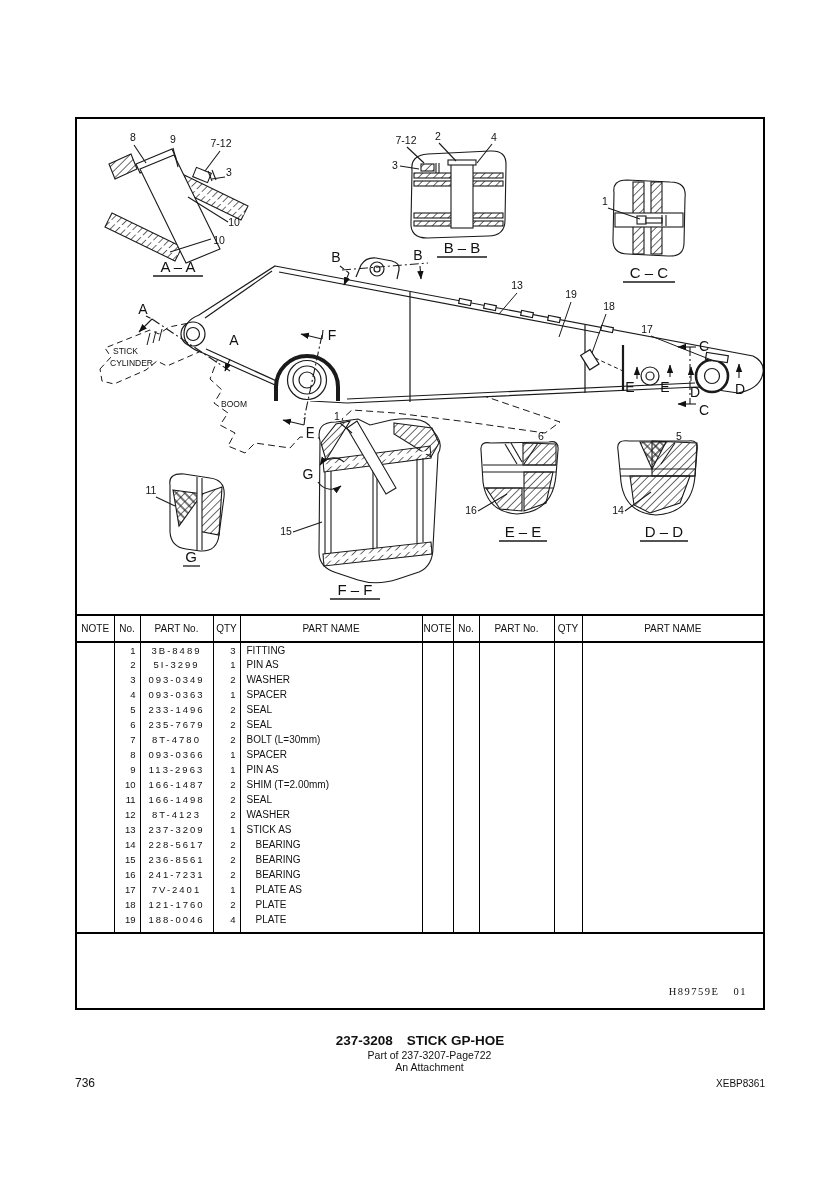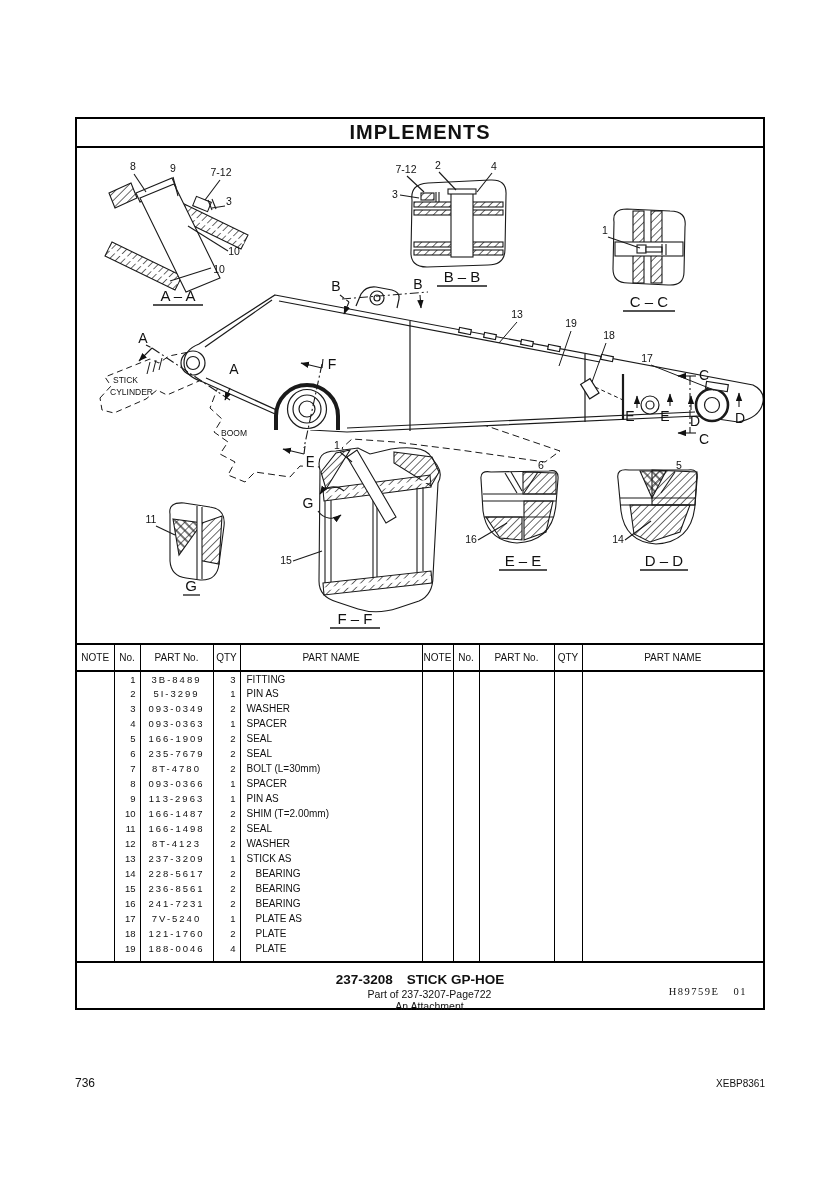--- a/index.html
+++ b/index.html
@@ -20,34 +20,31 @@
   th:first-child,td:first-child{border-left:none;}
   th:last-child,td:last-child{border-right:none;}
   td.c-no{text-align:right;padding-right:4px;}
   td.c-part-no{text-align:center;letter-spacing:2px;}
   td.c-qty{text-align:right;padding-right:4px;}
   td.c-part-name{text-align:left;padding-left:6px;font-size:10px;}
   td.c-part-name.indent{padding-left:15px;}
   .doc-strip{flex:1;position:relative;font-family:Liberation Serif, serif;}
   .doc-num{position:absolute;right:16px;bottom:11px;font-size:10.5px;letter-spacing:1.5px;}
   .doc-num .rev{margin-left:14px;}
-  .footer-center{position:absolute;left:0;top:972px;width:840px;text-align:center;line-height:1.15;}
+  .footer-center{position:absolute;left:0;top:1033px;width:840px;text-align:center;line-height:1.15;}
   .footer-center .l1{font-size:13.5px;font-weight:bold;}
   .footer-center .l1 .gap{display:inline-block;width:14px;}
   .footer-center .l2,.footer-center .l3{font-size:10.5px;margin-left:19px;}
   .page-num{position:absolute;left:75px;top:1076px;font-size:12px;}
   .media-num{position:absolute;right:75px;top:1078px;font-size:10px;}
 </style>
 </head>
 <body>
 
 <div class="sheet">
-  <div class="title-bar">
-    <span>IMPLEMENTS</span>
-  </div>
 
   <div class="diagram-area">
   <svg width="686" height="495" viewBox="77 146 686 495">
     <defs>
       <pattern id="hatch" patternUnits="userSpaceOnUse" width="5.5" height="5.5" patternTransform="rotate(45)">
         <line x1="0" y1="0" x2="0" y2="5.5" stroke="#1a1a1a" stroke-width="1.3"></line>
       </pattern>
       <pattern id="xhatch" patternUnits="userSpaceOnUse" width="6" height="6" patternTransform="rotate(45)">
         <line x1="0" y1="0" x2="0" y2="6" stroke="#1a1a1a" stroke-width="1.2"></line>
         <line x1="0" y1="3" x2="6" y2="3" stroke="#1a1a1a" stroke-width="1.2"></line>
@@ -363,21 +360,21 @@
             <td class="c-part-name">SPACER</td>
             <td></td>
             <td></td>
             <td></td>
             <td></td>
             <td></td>
           </tr>
           <tr>
             <td class="c-note"></td>
             <td class="c-no">5</td>
-            <td class="c-part-no">166-1909</td>
+            <td class="c-part-no">233-1496</td>
             <td class="c-qty">2</td>
             <td class="c-part-name">SEAL</td>
             <td></td>
             <td></td>
             <td></td>
             <td></td>
             <td></td>
           </tr>
           <tr>
             <td class="c-note"></td>
@@ -507,21 +504,21 @@
             <td class="c-part-name indent">BEARING</td>
             <td></td>
             <td></td>
             <td></td>
             <td></td>
             <td></td>
           </tr>
           <tr>
             <td class="c-note"></td>
             <td class="c-no">17</td>
-            <td class="c-part-no">7V-5240</td>
+            <td class="c-part-no">7V-2401</td>
             <td class="c-qty">1</td>
             <td class="c-part-name indent">PLATE AS</td>
             <td></td>
             <td></td>
             <td></td>
             <td></td>
             <td></td>
           </tr>
           <tr>
             <td class="c-note"></td>

